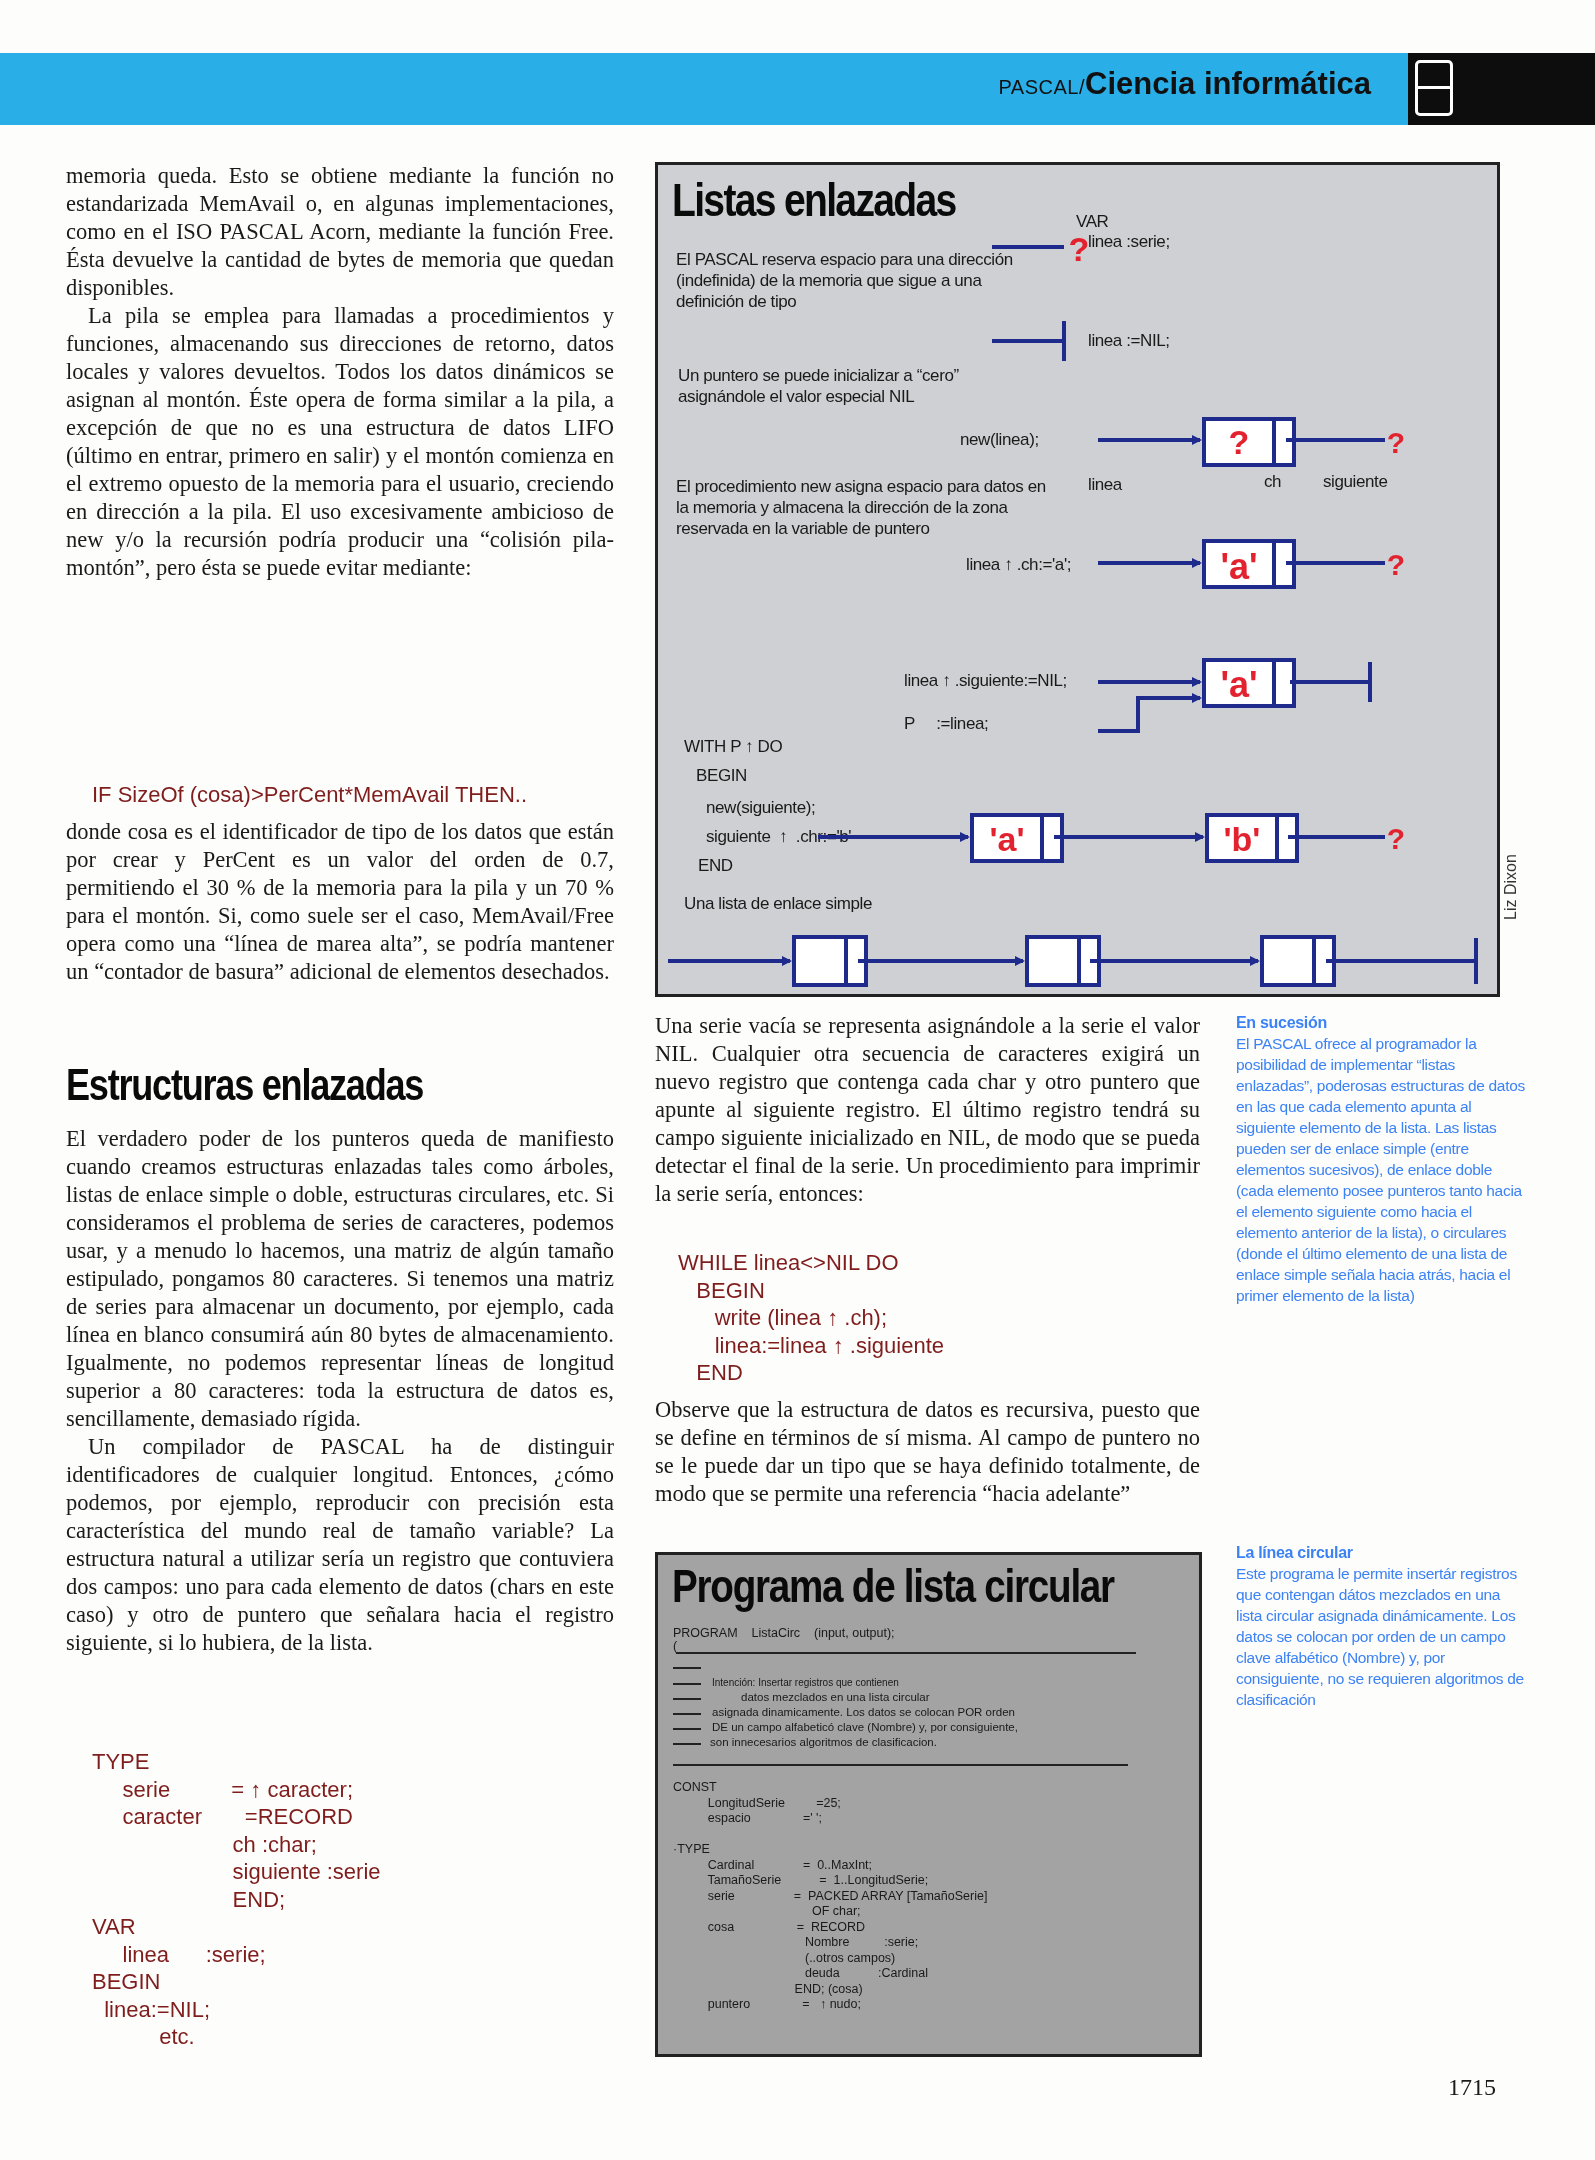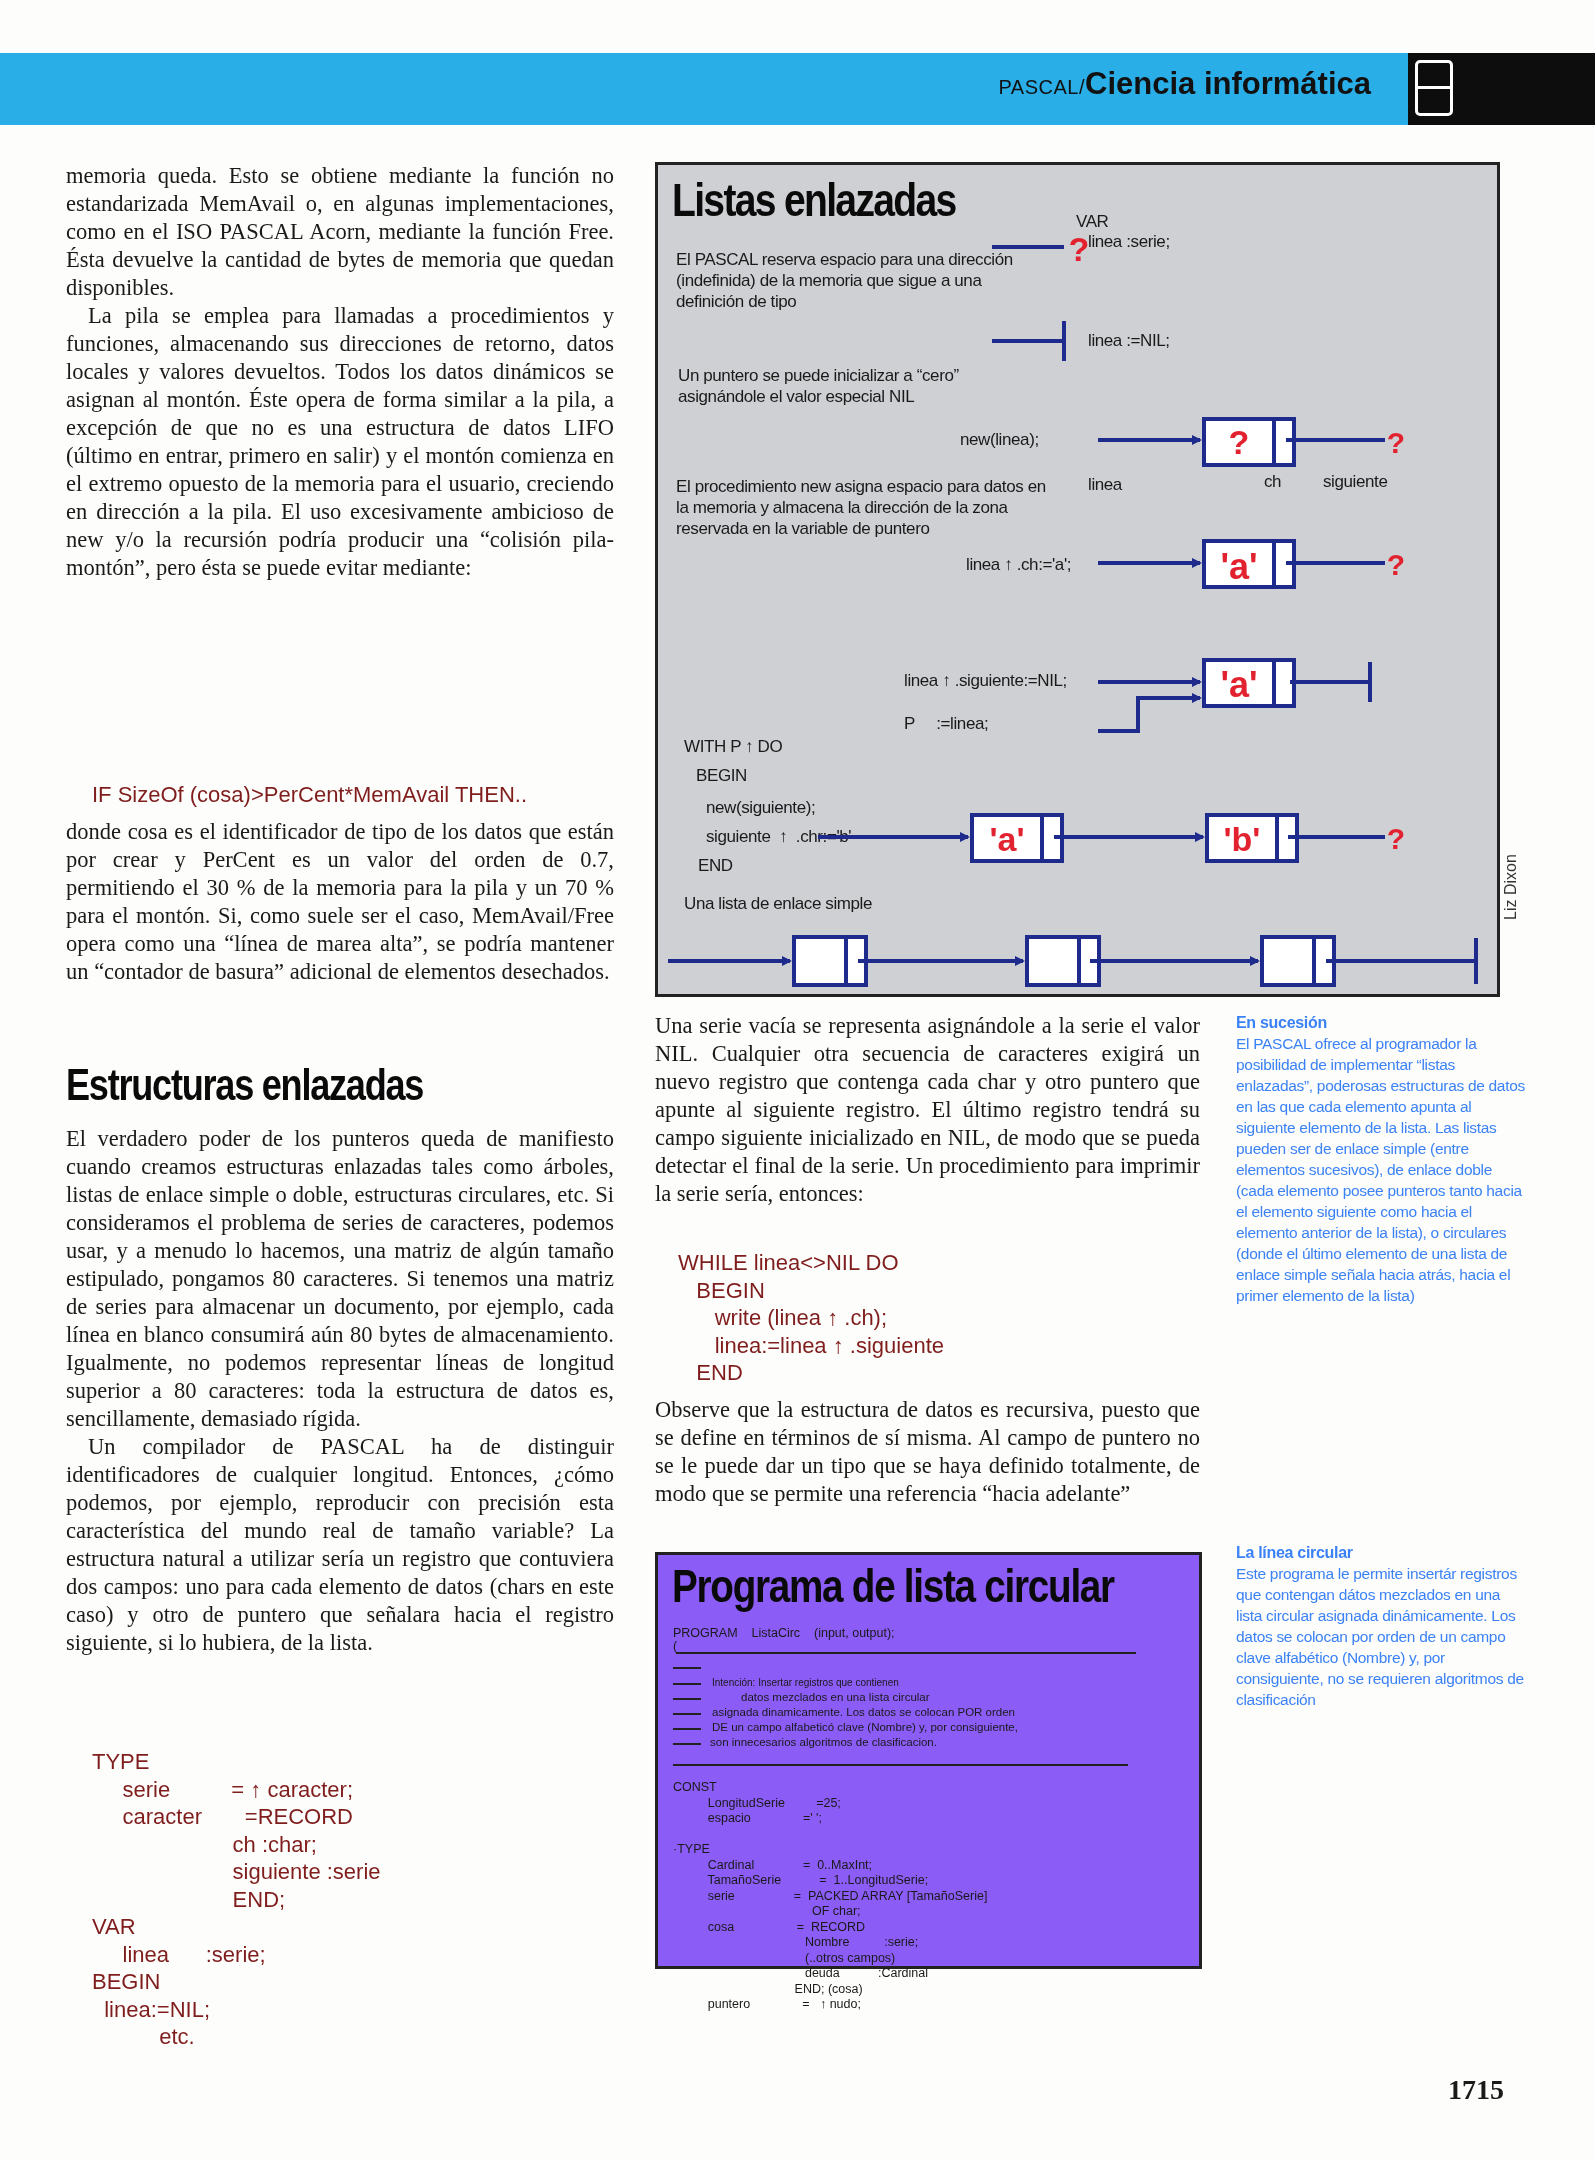--- a/index.html
+++ b/index.html
@@ -31,25 +31,25 @@
   
   #mid-col{left:655px;top:1012px;width:545px;}
   #code2{left:678px;top:1249px;}
   #mid-col2{left:655px;top:1396px;width:545px;}
   
   .cap{position:absolute;font-family:"Liberation Sans",sans-serif;font-size:15.5px;line-height:21px;color:#3b82f6;width:290px;letter-spacing:-0.3px;}
   .cap b{display:block;font-size:16px;}
   #cap1{left:1236px;top:1012px;}
   #cap2{left:1236px;top:1542px;}
   
-  #prog{left:655px;top:1552px;width:547px;height:417px;border:3px solid #222;box-sizing:border-box;background:#8b5cf6;}
+  #prog{left:655px;top:1552px;width:547px;height:505px;border:3px solid #222;box-sizing:border-box;background:#a3a3a3;}
   #prog-title{position:absolute;left:14px;top:4px;font-family:"Liberation Sans",sans-serif;font-weight:bold;font-size:46px;letter-spacing:-1.5px;color:#0a0a0a;transform:scaleX(0.84);transform-origin:left;white-space:nowrap;}
   .pt{position:absolute;font-family:"Liberation Sans",sans-serif;font-size:12.5px;line-height:15.5px;color:#1a1a1a;white-space:pre;}
   .dash{position:absolute;height:1.5px;background:#222;}
-  #page-number{left:1448px;top:2074px;font-family:"Liberation Serif",serif;font-weight:bold;font-size:28px;}
+  #page-number{left:1448px;top:2074px;font-family:"Liberation Serif",serif;font-weight:normal;font-size:24px;}
 </style>
 </head>
 <body>
 
 <div id="band" class="abs"></div>
 <div id="band-black" class="abs"></div>
 <div id="header-title" class="abs"><span class="small">PASCAL/</span><span>Ciencia informática</span></div>
 <div id="header-icon" class="abs"></div>
 
 <div id="left-col" class="abs col">

